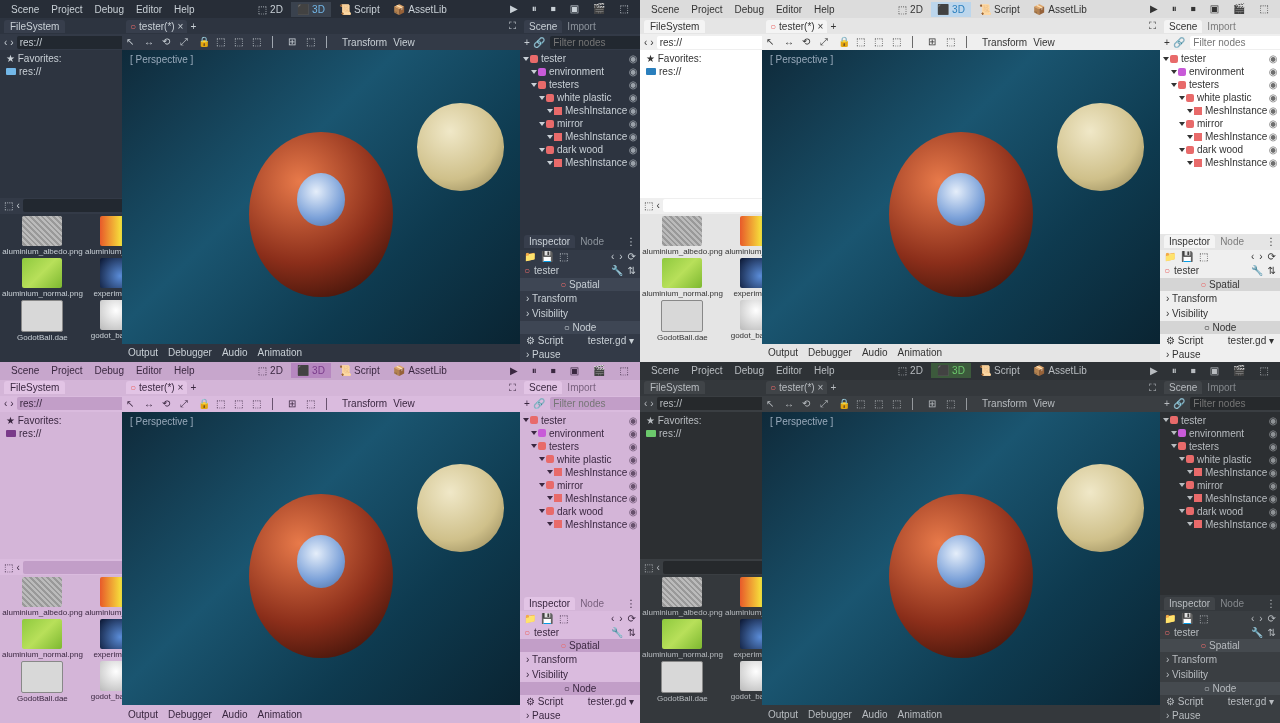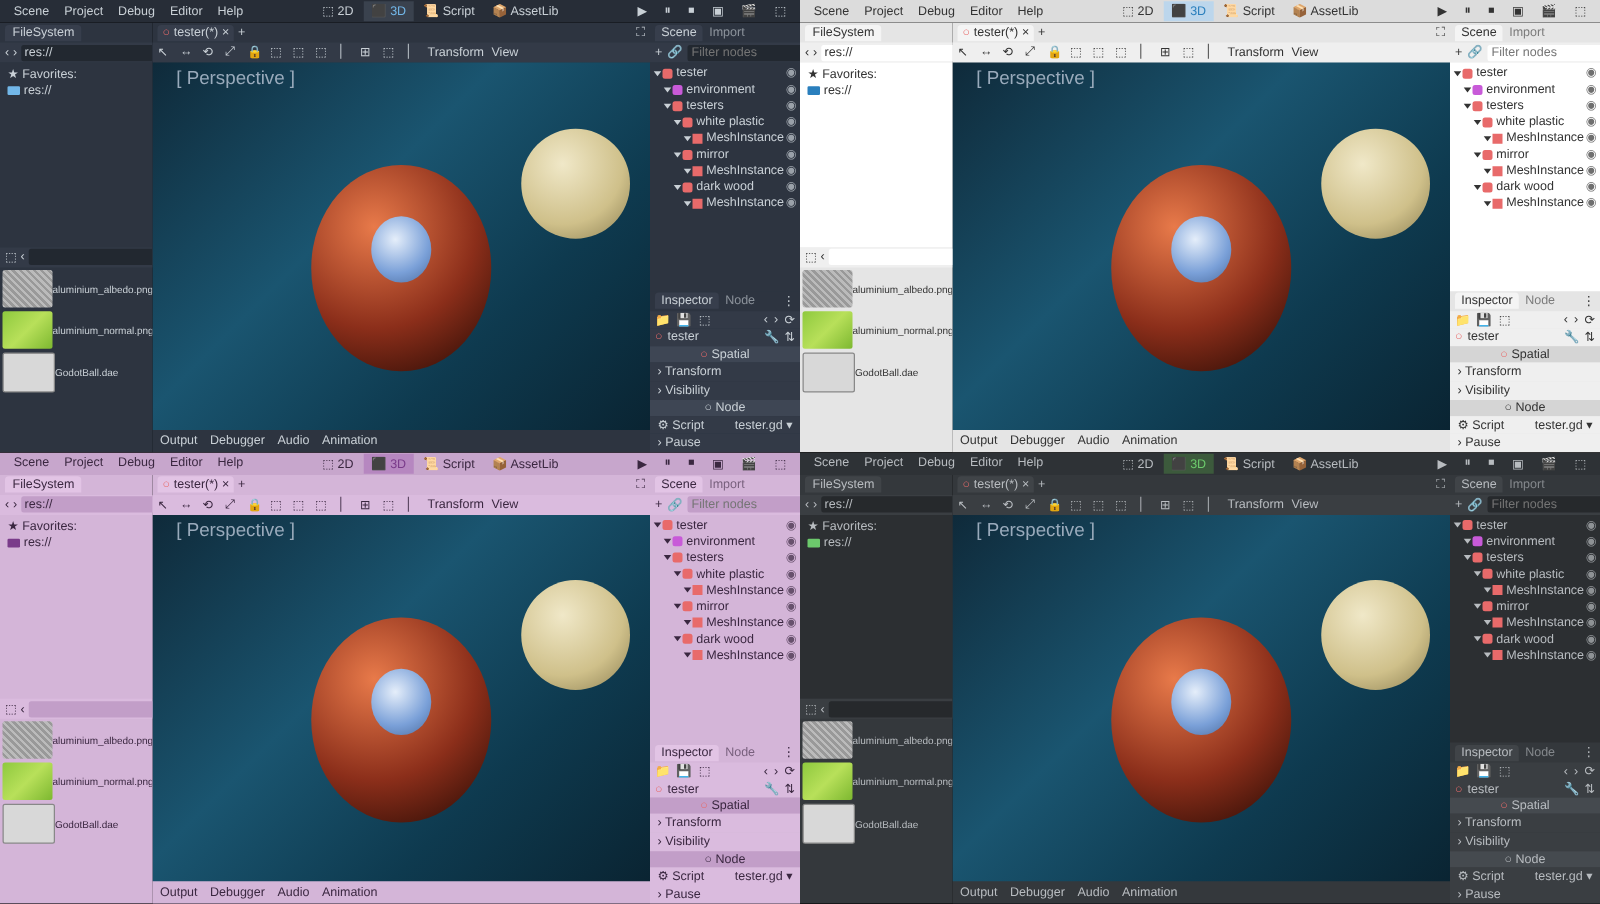--- a/index.html
+++ b/index.html
@@ -18,28 +18,28 @@
 .dock-tab{padding:1px 6px;border-radius:3px 3px 0 0}
 .path{display:flex;align-items:center;height:16px;padding:0 4px;gap:3px}
 .path input{flex:1;border:none;font-size:10px;padding:1px 3px;border-radius:2px}
 .fav{padding:2px 4px}
 .fav .item{padding:1px 2px;display:flex;align-items:center;gap:3px}
 .folder-ico{display:inline-block;width:10px;height:7px;border-radius:1px}
 .fs-tree{flex:1;min-height:40px}
 .fs-tools{display:flex;height:16px;align-items:center;padding:0 4px;gap:3px}
 .fs-tools input{flex:1;border:none;font-size:10px;padding:1px 2px;border-radius:2px}
 .fs-grid{flex:1;display:grid;grid-template-columns:1fr 1fr;gap:2px;padding:2px;overflow:hidden;align-content:start}
-.fs-item{display:flex;flex-direction:row;align-items:center;text-align:center;font-size:8px;line-height:9px}
+.fs-item{display:flex;flex-direction:column;align-items:center;text-align:center;font-size:8px;line-height:9px}
 .thumb{width:40px;height:30px;border-radius:2px;margin-bottom:1px}
 .tabs{display:flex;height:16px;align-items:center;padding:0 4px;gap:3px}
 .file-tab{display:flex;align-items:center;gap:3px;padding:1px 4px;border-radius:3px 3px 0 0}
 .toolbar{display:flex;height:16px;align-items:center;padding:0 4px;gap:6px}
 .toolbar .tool{width:12px;height:12px;display:inline-block}
 .viewport{flex:1;position:relative;background:linear-gradient(135deg,#0f2a3a 0%,#1a5570 40%,#0e3a4f 70%,#0a2432 100%);overflow:hidden}
-.persp{position:absolute;top:4px;left:19px;font-size:15px;color:#9ab}
+.persp{position:absolute;top:4px;left:8px;font-size:10px;color:#9ab}
 .scene-ball{position:absolute;left:32%;top:28%;width:36%;height:56%;border-radius:50%;background:radial-gradient(circle at 35% 30%,#e87a4a,#8b2e1a 55%,#3a1108 90%)}
 .scene-eye{position:absolute;left:44%;top:42%;width:12%;height:18%;border-radius:50%;background:radial-gradient(circle at 40% 35%,#e5eefa,#7aa0d8 60%,#4a6b9e)}
 .scene-moon{position:absolute;right:4%;top:18%;width:22%;height:30%;border-radius:50%;background:radial-gradient(circle at 38% 32%,#f0e8c8,#cfc08a 60%,#8a7d50)}
 .bottom{display:flex;height:18px;align-items:center;padding:0 6px;gap:10px}
 .scene-tools{display:flex;height:16px;align-items:center;padding:0 4px;gap:4px}
 .scene-filter{flex:1;border:none;font-size:10px;padding:1px 3px;border-radius:2px}
 .tree{flex:1;overflow:hidden;padding:2px;font-size:10px;line-height:13px}
 .tree .row{display:flex;align-items:center;white-space:nowrap}
 .tree .row .lbl{flex:1;overflow:hidden;text-overflow:ellipsis}
 .tree .vis{width:10px;text-align:center;opacity:.7}

